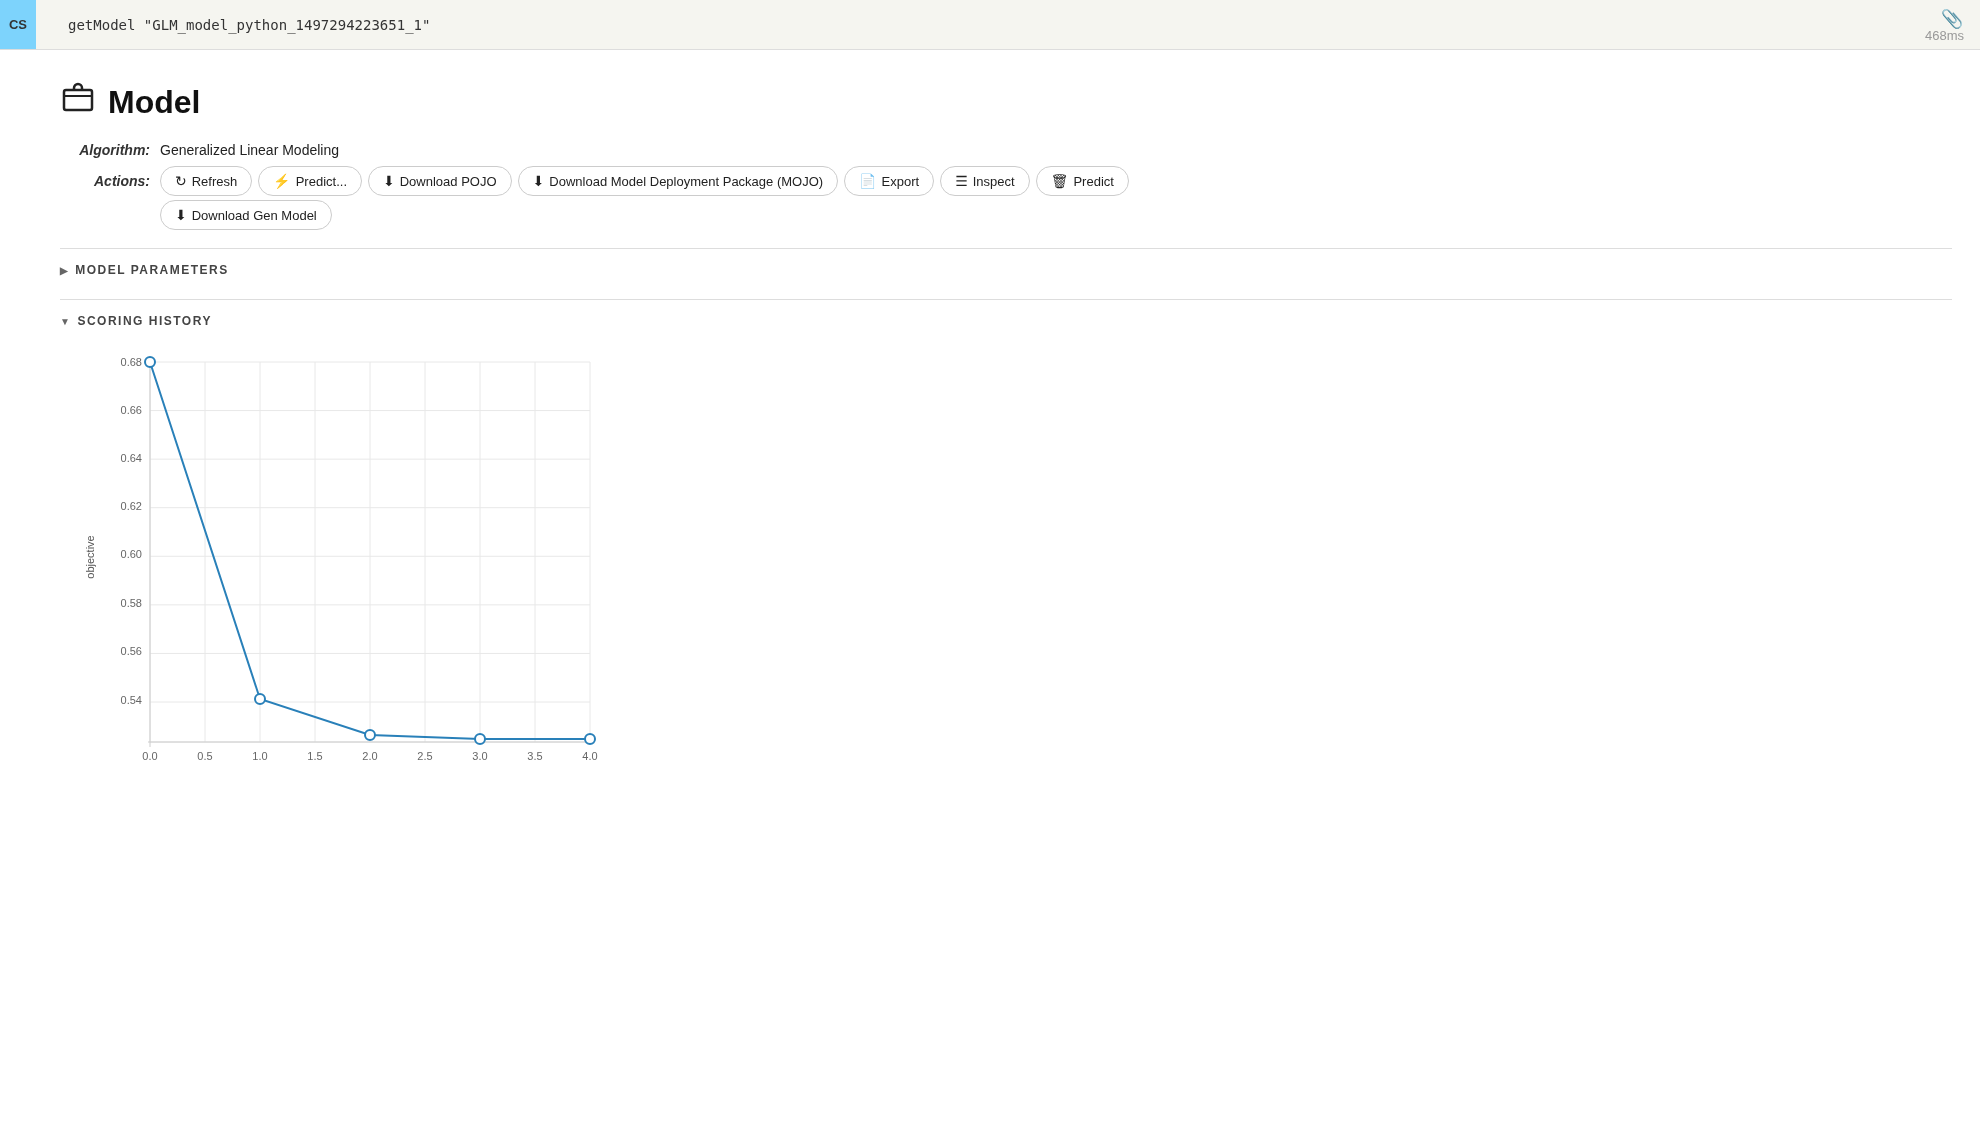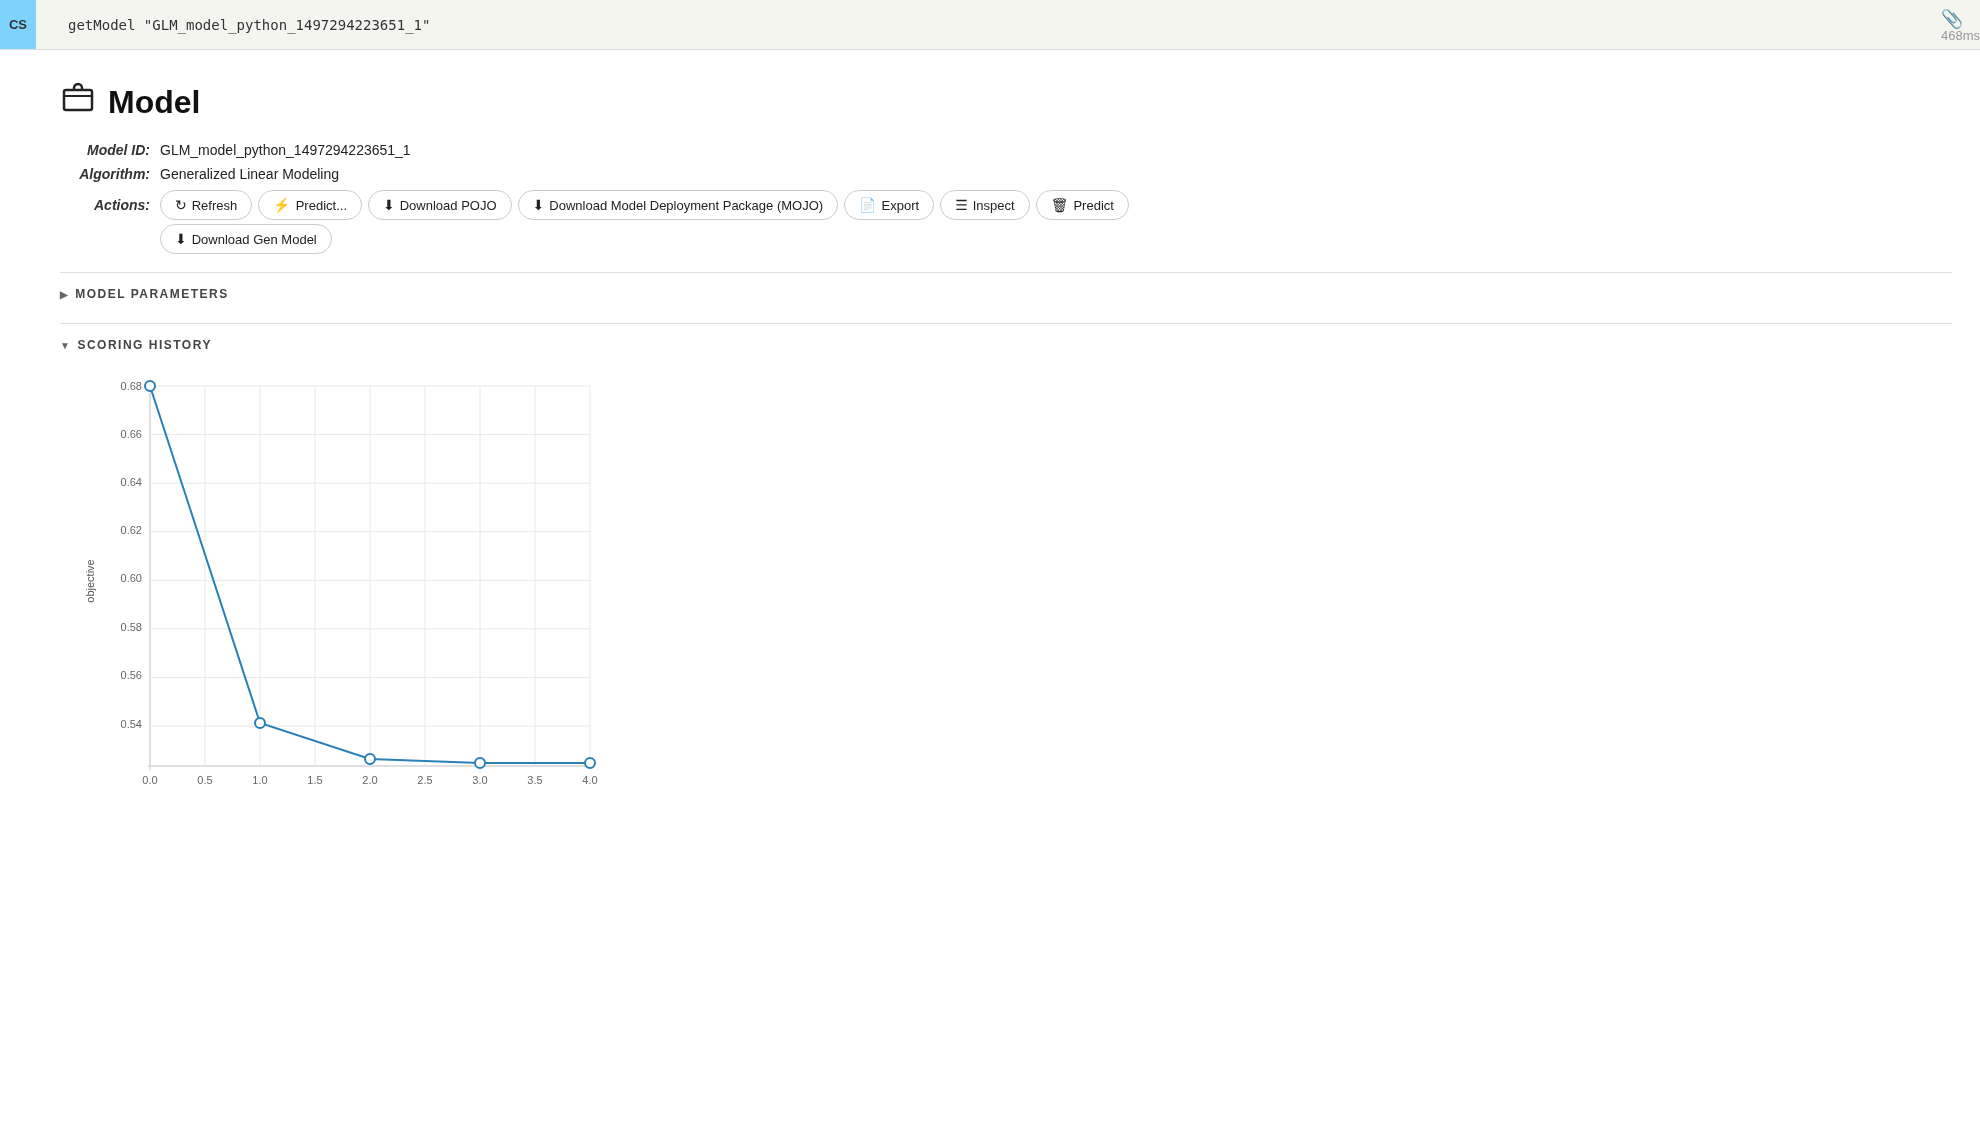--- a/index.html
+++ b/index.html
@@ -30,21 +30,21 @@
     .top-bar-command {
       font-family: monospace;
       font-size: 14px;
       color: #333;
       padding: 0 32px;
       flex: 1;
     }
     .top-bar-time {
       color: #999;
       font-size: 13px;
-      padding: 4px 0 4px 0;
+      padding: 4px 16px 4px 0;
       align-self: flex-end;
       padding-bottom: 6px;
     }
     .clip-icon {
       position: absolute;
       top: 8px;
       right: 16px;
       color: #999;
       font-size: 18px;
     }
@@ -206,24 +206,20 @@
     <span class="model-icon">
       <svg width="36" height="36" viewBox="0 0 36 36" fill="none" xmlns="http://www.w3.org/2000/svg">
         <rect x="4" y="10" width="28" height="20" rx="2" stroke="#222" stroke-width="2.5" fill="none"></rect>
         <path d="M4 16h28" stroke="#222" stroke-width="2"></path>
         <path d="M14 10V8a4 4 0 0 1 8 0v2" stroke="#222" stroke-width="2.5" fill="none"></path>
       </svg>
     </span>
     <span class="page-title">Model</span>
   </div>
 
-  <div class="meta-row">
-    <span class="meta-label">Model ID:</span>
-    <span class="meta-value">GLM_model_python_1497294223651_1</span>
-  </div>
 
   <div class="meta-row">
     <span class="meta-label">Algorithm:</span>
     <span class="meta-value">Generalized Linear Modeling</span>
   </div>
 
   <div class="meta-row" style="align-items:center; margin-bottom: 4px;">
     <span class="meta-label">Actions:</span>
     <div class="actions-buttons">
       <button class="btn">

